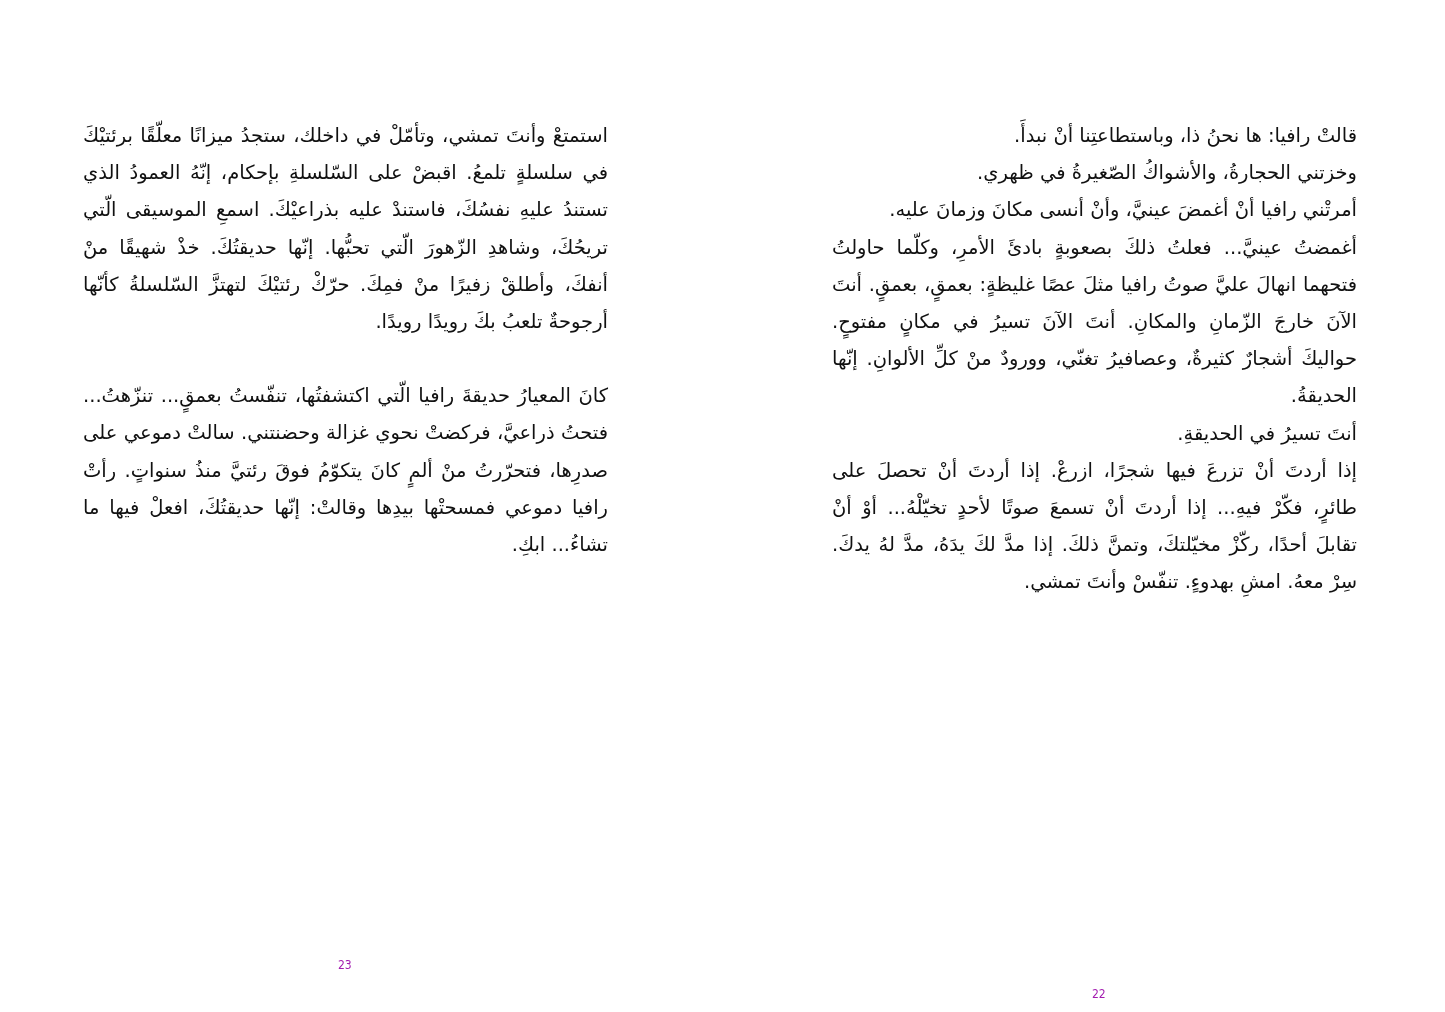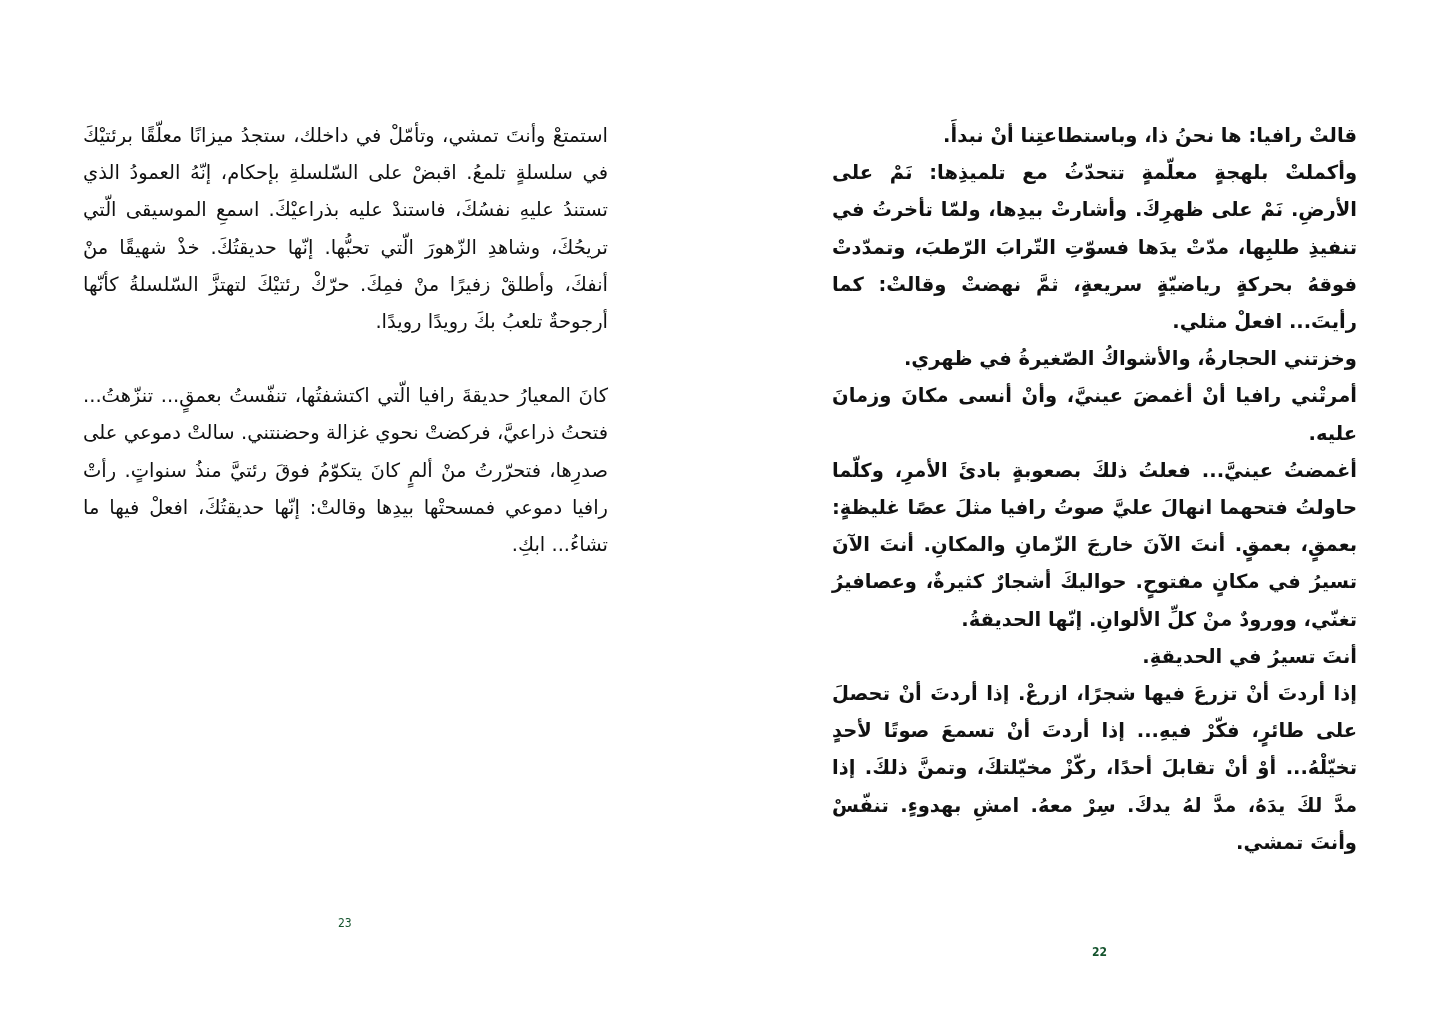--- a/index.html
+++ b/index.html
@@ -14,62 +14,61 @@
       overflow: hidden;
       font-family: "DejaVu Sans", sans-serif;
       color: #111111;
     }
     .page {
       position: absolute;
       top: 0;
       height: 1012px;
     }
     .page-left { left: 0; width: 722px; }
-    .page-right { left: 722px; width: 723px; font-weight: bold; }
+    .page-right { left: 722px; width: 723px; }
     .text-block {
       position: absolute;
       direction: rtl;
       text-align: justify;
       text-align-last: right;
       font-size: 19.5px;
       line-height: 37.2px;
     }
     .page-left .text-block { left: 83px; width: 525px; top: 117px; }
     .page-right .text-block { left: 110px; width: 525px; top: 117px; }
     .para {
       margin: 0;
       padding: 0;
     }
     .para.gap-before { margin-top: 37px; }
     .page-number {
       position: absolute;
-      top: 916px;
+      top: 958px;
       font-size: 12px;
       font-family: "DejaVu Sans Condensed", "DejaVu Sans", sans-serif;
-      color: #14532d;
+      color: #a21caf;
       letter-spacing: 0;
     }
     .page-left .page-number { left: 338px; }
     .page-right .page-number { left: 370px; margin-top: 29px; }
   </style>
 </head>
 <body>
 
 <div class="page page-left">
   <div class="text-block">
     <p class="para">استمتعْ وأنتَ تمشي، وتأمّلْ في داخلك، ستجدُ ميزانًا معلّقًا برئتيْكَ في سلسلةٍ تلمعُ. اقبضْ على السّلسلةِ بإحكام، إنّهُ العمودُ الذي تستندُ عليهِ نفسُكَ، فاستندْ عليه بذراعيْكَ. اسمعِ الموسيقى الّتي تريحُكَ، وشاهدِ الزّهورَ الّتي تحبُّها. إنّها حديقتُكَ. خذْ شهيقًا منْ أنفكَ، وأطلقْ زفيرًا منْ فمِكَ. حرّكْ رئتيْكَ لتهتزَّ السّلسلةُ كأنّها أرجوحةٌ تلعبُ بكَ رويدًا رويدًا.</p>
     <p class="para gap-before">كانَ المعيارُ حديقةَ رافيا الّتي اكتشفتُها، تنفّستُ بعمقٍ... تنزّهتُ... فتحتُ ذراعيَّ، فركضتْ نحوي غزالة وحضنتني. سالتْ دموعي على صدرِها، فتحرّرتُ منْ ألمٍ كانَ يتكوّمُ فوقَ رئتيَّ منذُ سنواتٍ. رأتْ رافيا دموعي فمسحتْها بيدِها وقالتْ: إنّها حديقتُكَ، افعلْ فيها ما تشاءُ... ابكِ.</p>
   </div>
   <div class="page-number">23</div>
 </div>
 
 <div class="page page-right">
   <div class="text-block">
     <p class="para">قالتْ رافيا: ها نحنُ ذا، وباستطاعتِنا أنْ نبدأَ.</p>
-    <p class="para">وأكملتْ بلهجةٍ معلّمةٍ تتحدّثُ مع تلميذِها: نَمْ على الأرضِ. نَمْ على ظهرِكَ. وأشارتْ بيدِها، ولمّا تأخرتُ في تنفيذِ طلبِها، مدّتْ يدَها فسوّتِ التّرابَ الرّطبَ، وتمدّدتْ فوقهُ بحركةٍ رياضيّةٍ سريعةٍ، ثمَّ نهضتْ وقالتْ: كما رأيتَ... افعلْ مثلي.</p>
     <p class="para">وخزتني الحجارةُ، والأشواكُ الصّغيرةُ في ظهري.</p>
     <p class="para">أمرتْني رافيا أنْ أغمضَ عينيَّ، وأنْ أنسى مكانَ وزمانَ عليه.</p>
     <p class="para">أغمضتُ عينيَّ... فعلتُ ذلكَ بصعوبةٍ بادئَ الأمرِ، وكلّما حاولتُ فتحهما انهالَ عليَّ صوتُ رافيا مثلَ عصًا غليظةٍ: بعمقٍ، بعمقٍ. أنتَ الآنَ خارجَ الزّمانِ والمكانِ. أنتَ الآنَ تسيرُ في مكانٍ مفتوحٍ. حواليكَ أشجارٌ كثيرةٌ، وعصافيرُ تغنّي، وورودٌ منْ كلِّ الألوانِ. إنّها الحديقةُ.</p>
     <p class="para">أنتَ تسيرُ في الحديقةِ.</p>
     <p class="para">إذا أردتَ أنْ تزرعَ فيها شجرًا، ازرعْ. إذا أردتَ أنْ تحصلَ على طائرٍ، فكّرْ فيهِ... إذا أردتَ أنْ تسمعَ صوتًا لأحدٍ تخيّلْهُ... أوْ أنْ تقابلَ أحدًا، ركّزْ مخيّلتكَ، وتمنَّ ذلكَ. إذا مدَّ لكَ يدَهُ، مدَّ لهُ يدكَ. سِرْ معهُ. امشِ بهدوءٍ. تنفّسْ وأنتَ تمشي.</p>
   </div>
   <div class="page-number">22</div>
 </div>
 
 </body></html>

